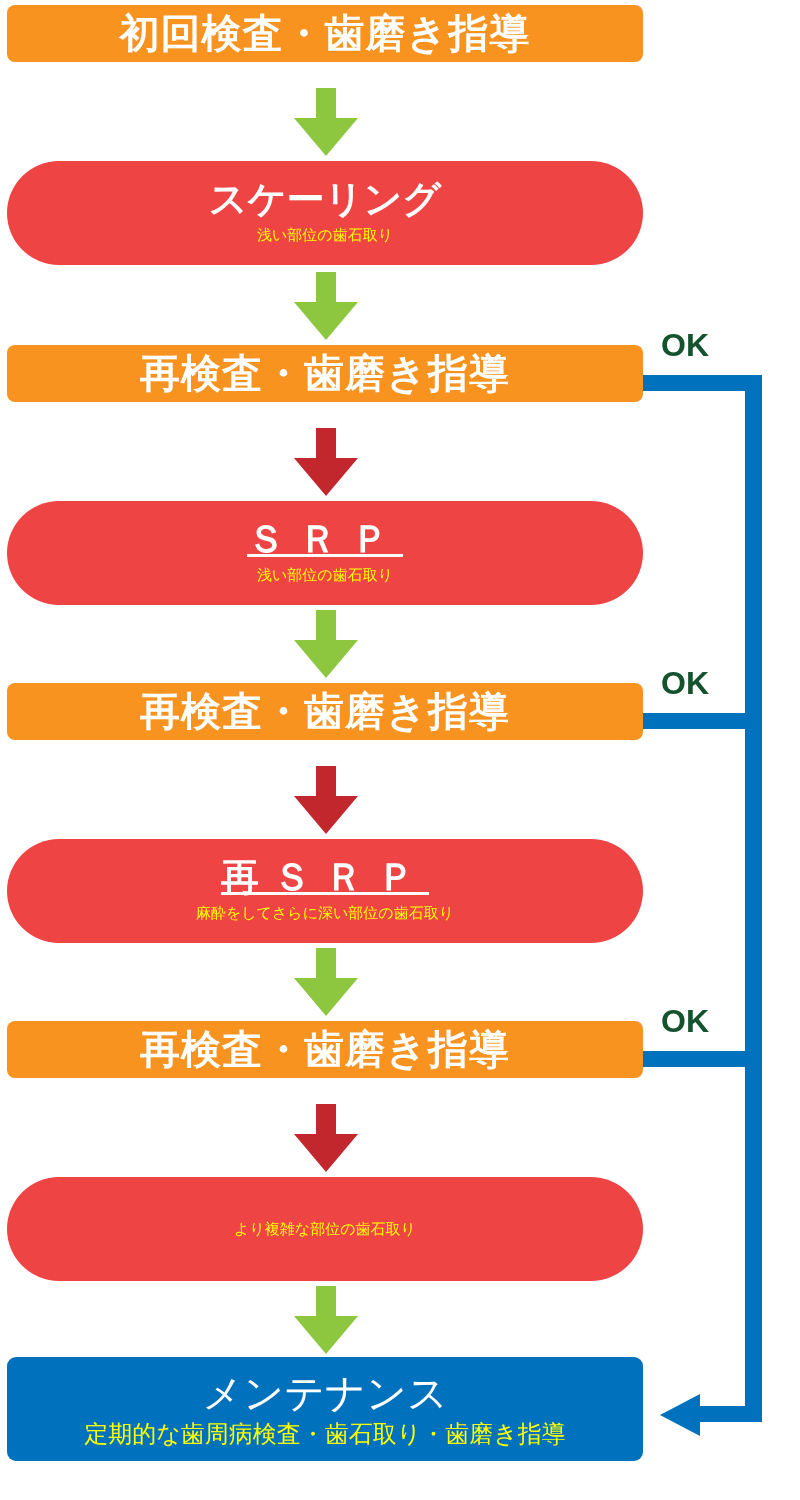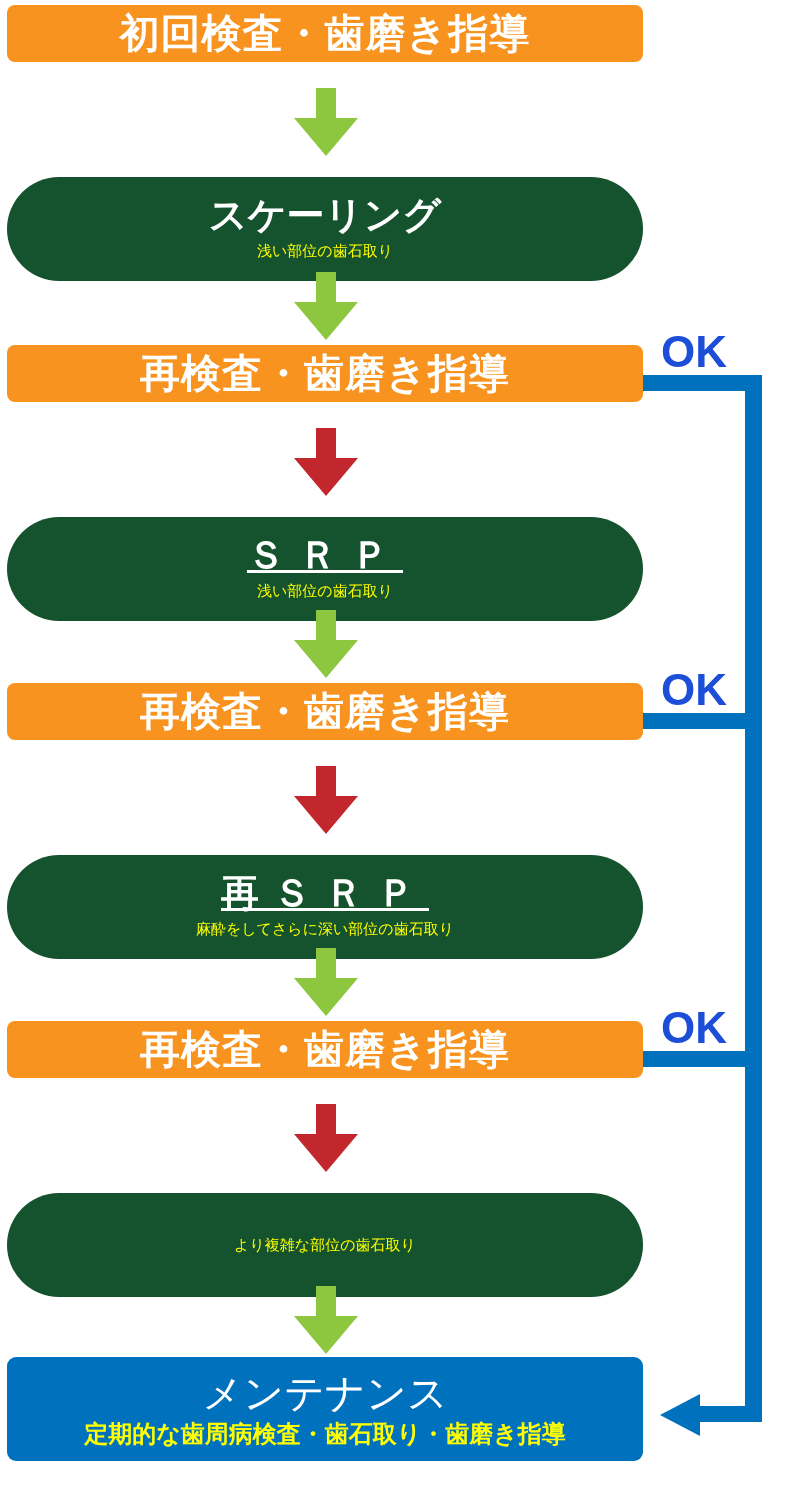--- a/index.html
+++ b/index.html
@@ -1,28 +1,28 @@
 <!DOCTYPE html>
 <html><head>
 <meta charset="utf-8">
 <style>
   html,body{margin:0;padding:0;background:#fff;}
   body{width:800px;height:1500px;position:relative;overflow:hidden;font-family:"DejaVu Serif",serif;}
   .box{position:absolute;left:7px;width:636px;box-sizing:border-box;display:flex;flex-direction:column;align-items:center;justify-content:center;color:#fff;}
   .orange{background:#f7931e;border-radius:8px;height:57px;}
-  .green{background:#14532d;border-radius:52px;height:104px;margin-top:16px;}
+  .green{background:#ef4444;border-radius:52px;height:104px;}
   .blue{background:#0071bc;border-radius:9px;height:104px;}
   .t-orange{font-family:"DejaVu Serif",serif;font-size:40px;font-weight:bold;letter-spacing:1px;}
   .t-green{font-family:"DejaVu Sans",sans-serif;font-size:38px;font-weight:bold;line-height:44px;}
   .t-green.wide{letter-spacing:14px;text-decoration:underline;}
   .sub{font-family:"DejaVu Serif",serif;font-size:15px;font-weight:normal;color:#ffff00;line-height:28px;}
   .t-blue{font-family:"DejaVu Serif",serif;font-size:40px;line-height:50px;}
-  .sub-blue{font-family:"DejaVu Serif",serif;font-size:24px;font-weight:bold;color:#ffff00;}
+  .sub-blue{font-family:"DejaVu Serif",serif;font-size:24px;font-weight:normal;color:#ffff00;}
   .arrow{position:absolute;left:294px;width:64px;height:68px;}
-  .ok{position:absolute;left:661px;font-family:"Liberation Sans",sans-serif;font-weight:bold;font-size:44px;color:#1d4ed8;}
+  .ok{position:absolute;left:661px;font-family:"Liberation Sans",sans-serif;font-weight:bold;font-size:32px;color:#14532d;}
   .pipe{position:absolute;background:#0071bc;}
 </style>
 </head>
 <body>
 
 <div class="box orange" style="top:5px">
   <span class="t-orange">初回検査・歯磨き指導</span>
 </div>
 
 <div class="box green" style="top:161px">

